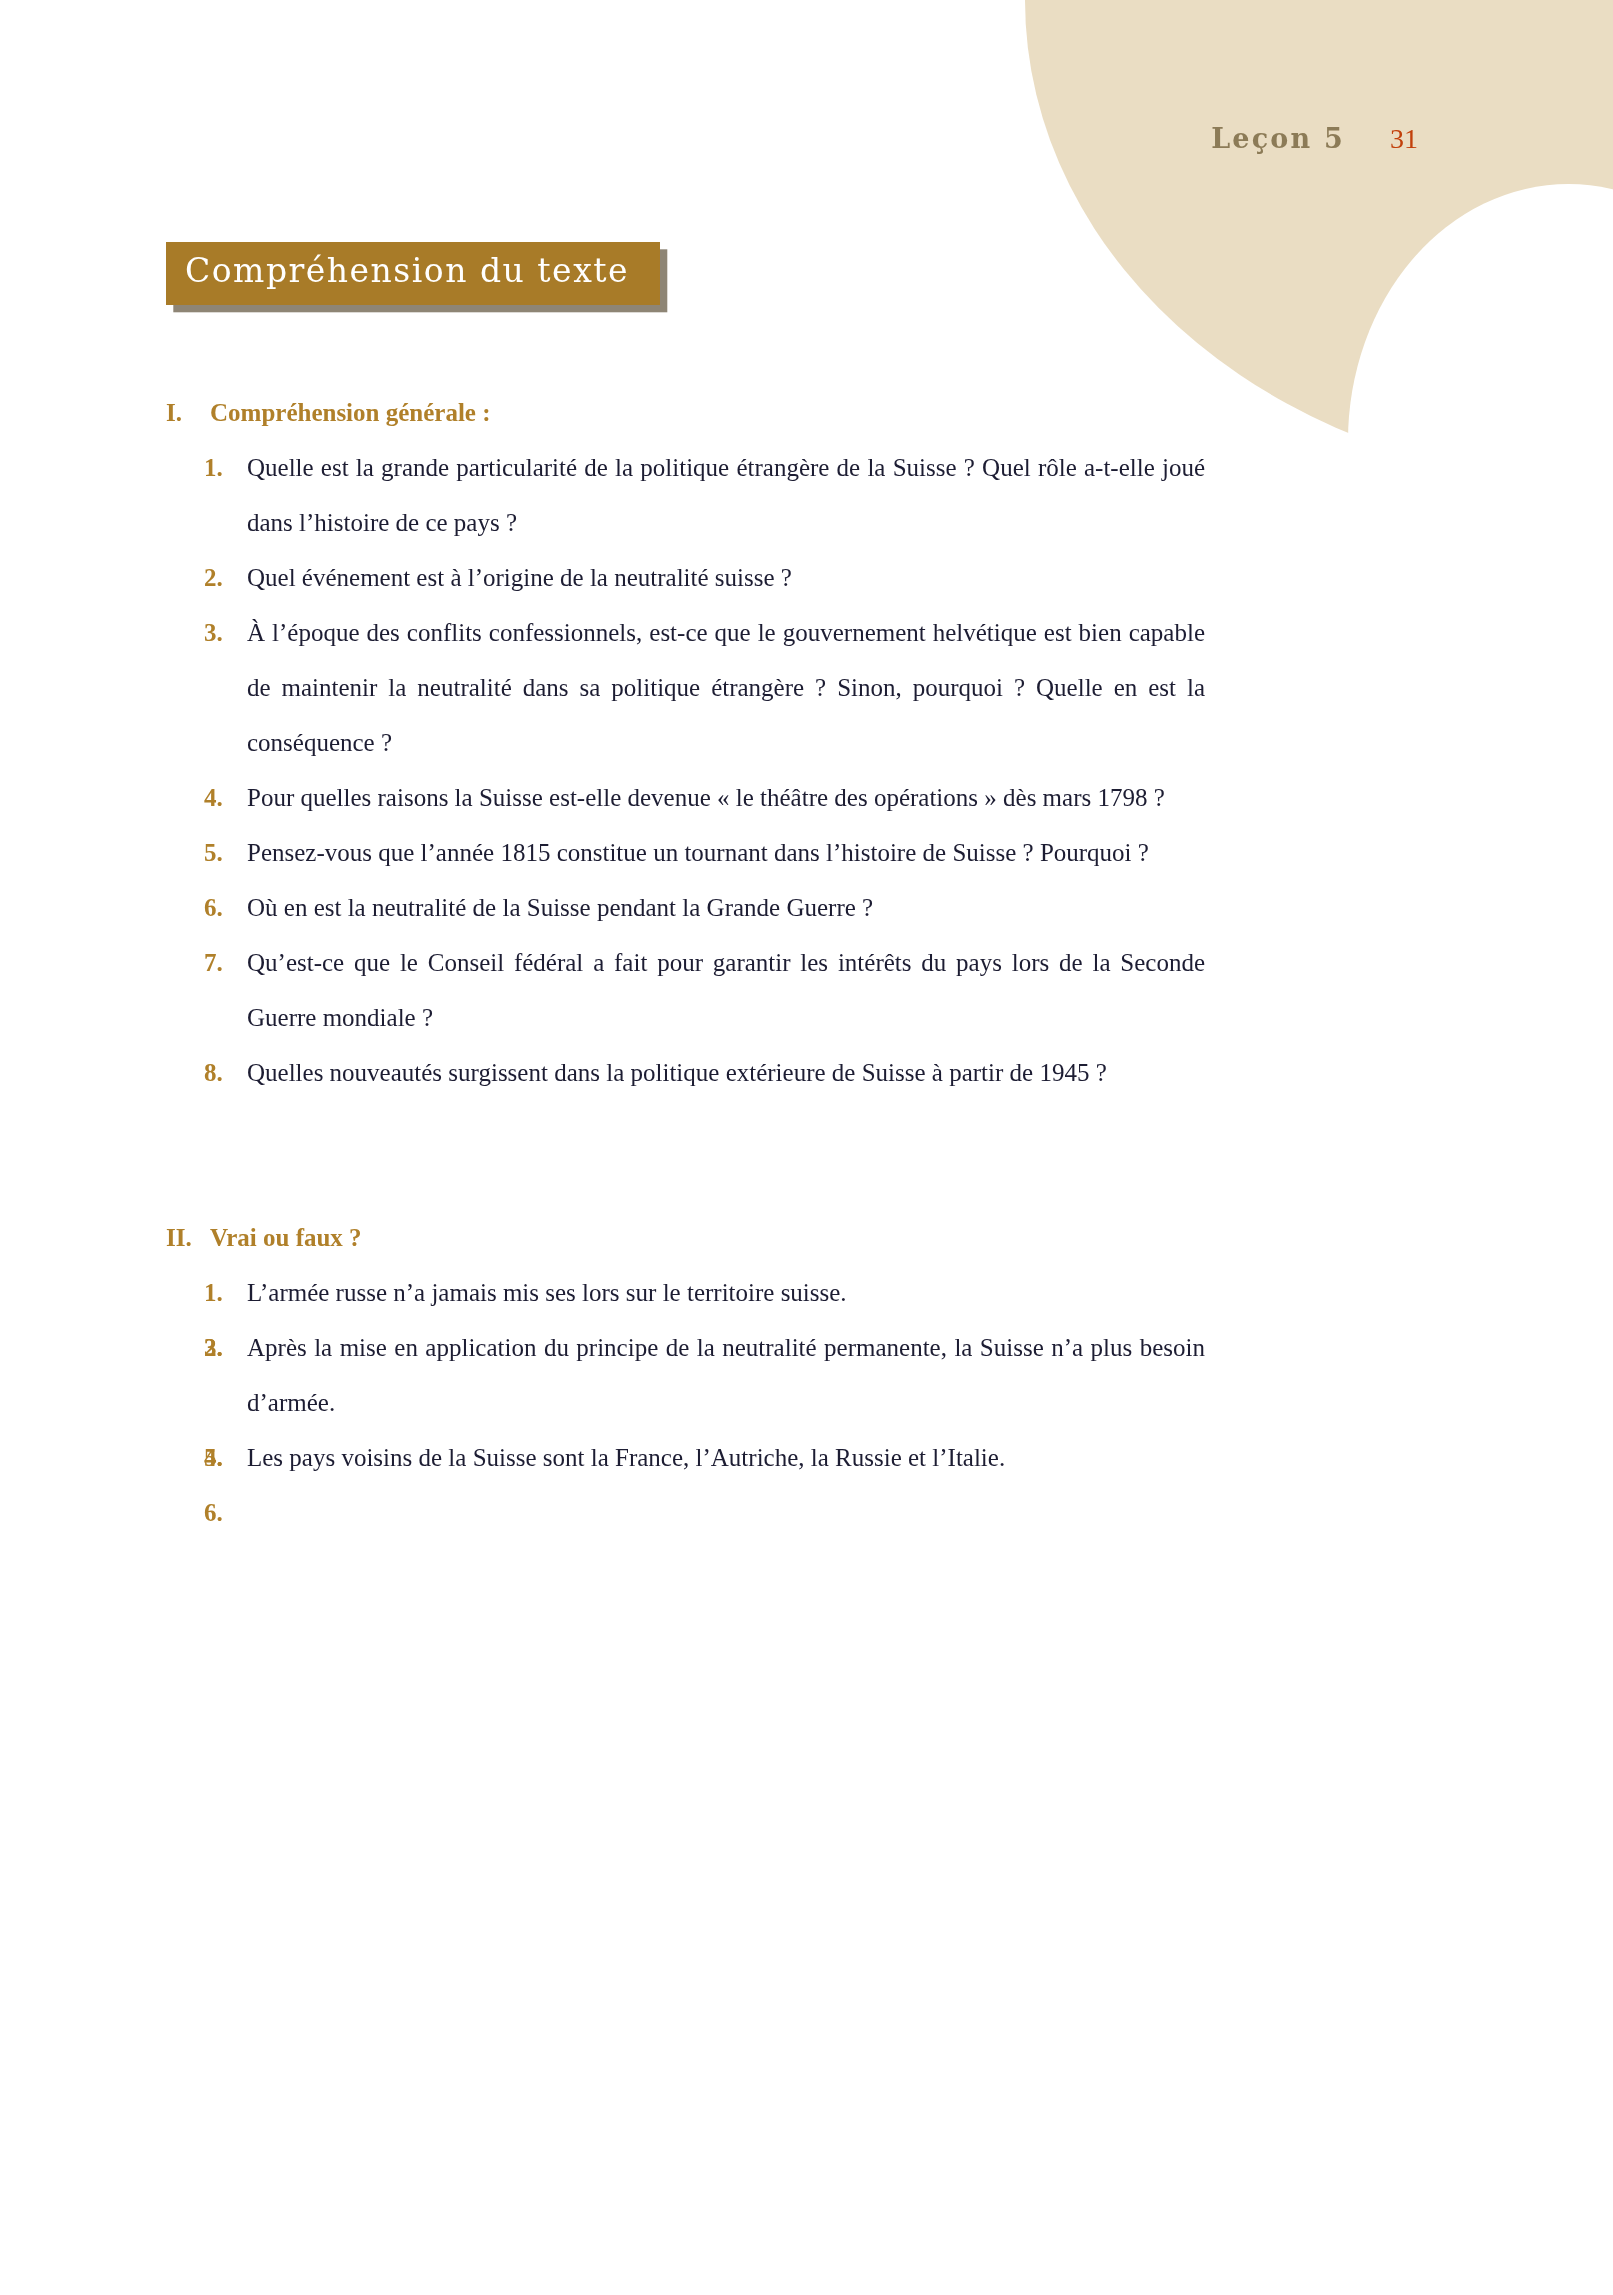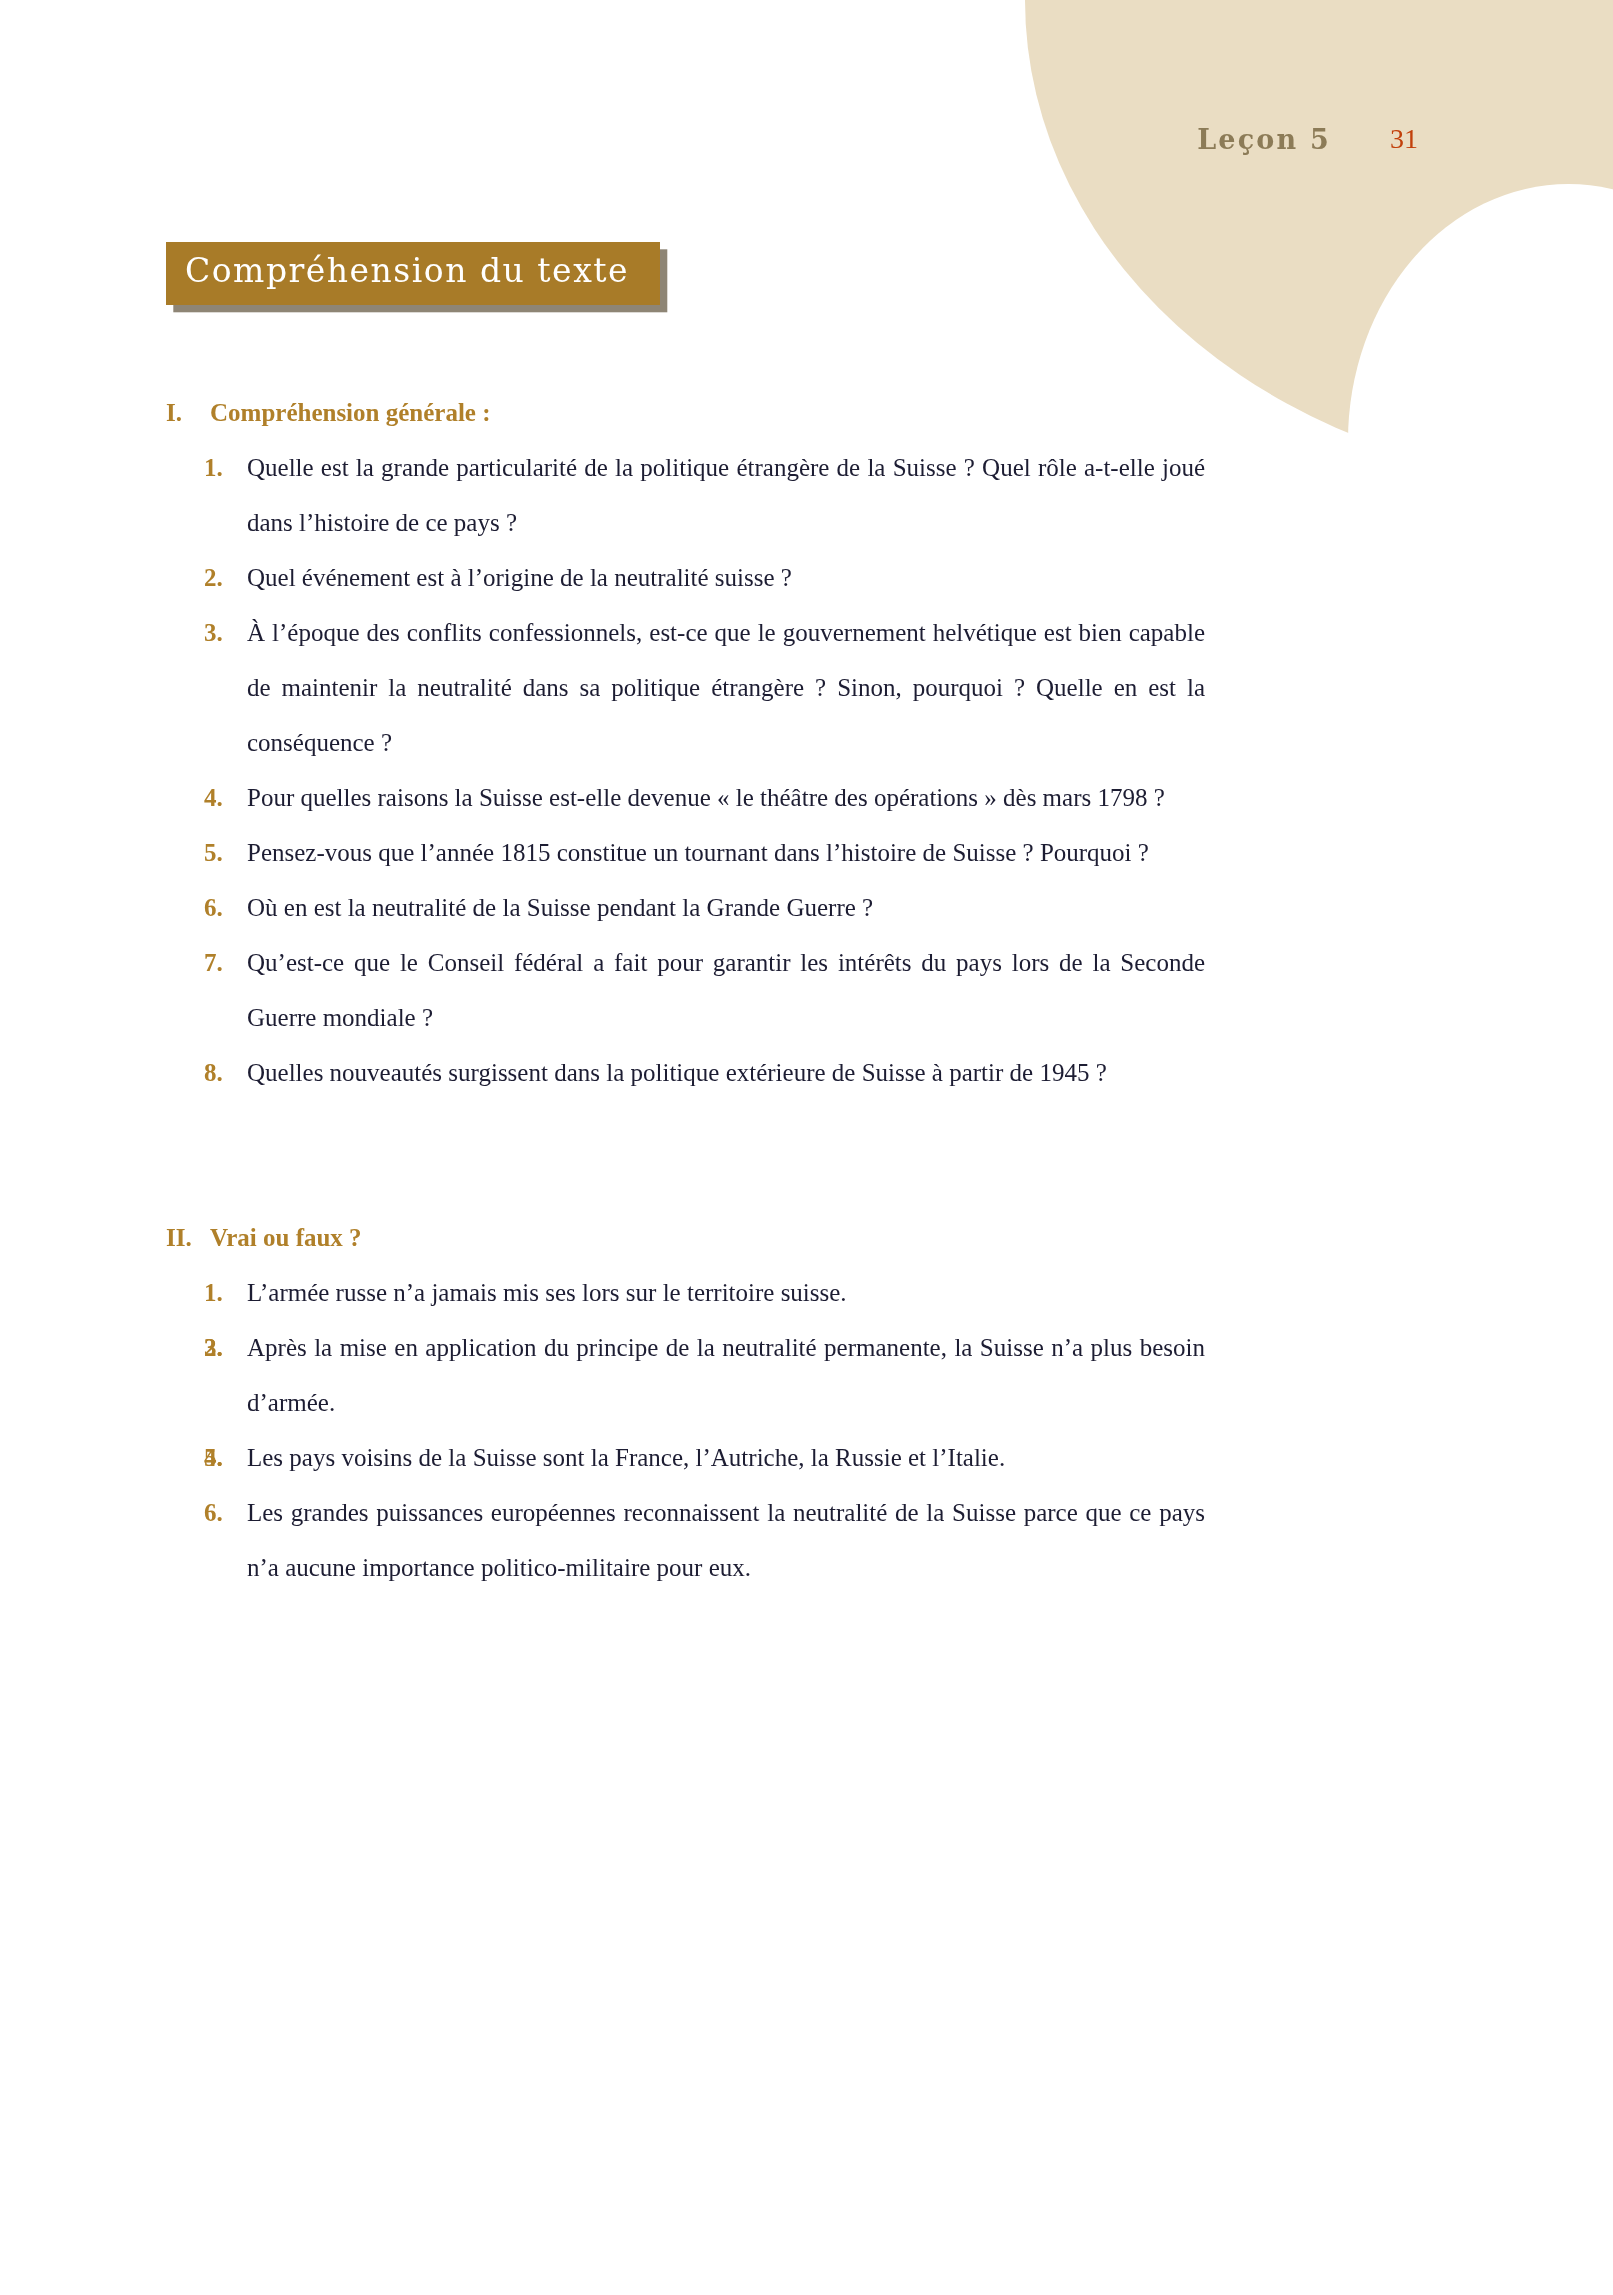--- a/index.html
+++ b/index.html
@@ -27,22 +27,22 @@
     width: 441px; height: 514px;
     background: #ffffff;
     border-radius: 50%;
   }
 
   
   .page-header {
     position: absolute;
     top: 123px; right: 195px;
     display: flex;
-    align-items: center;
-    gap: 59px;
+    align-items: flex-start;
+    gap: 45px;
     font-size: 27px;
   }
   .lesson-label {
     color: var(--lesson, #8c7b57);
     font-family: "DejaVu Serif", serif;
     font-weight: bold;
     letter-spacing: 2.2px;
   }
   .page-number { color: #c2410c; font-size: 28px; }
 
@@ -168,19 +168,18 @@
       </div>
       <div class="q-item">
         <span class="q-num">4.</span>
       </div>
       <div class="q-item">
         <span class="q-num">5.</span>
         <span class="q-text">Les pays voisins de la Suisse sont la France, l’Autriche, la Russie et l’Italie.</span>
       </div>
       <div class="q-item">
         <span class="q-num">6.</span>
-        <span class="q-text">Les grandes puissances européennes reconnaissent la neutralité de la Suisse parce que ce pays n’a aucune importance politico-militaire pour eux.</span>
       </div>
     </div>
 
   </div>
 </div>
 
 
 </body></html>

